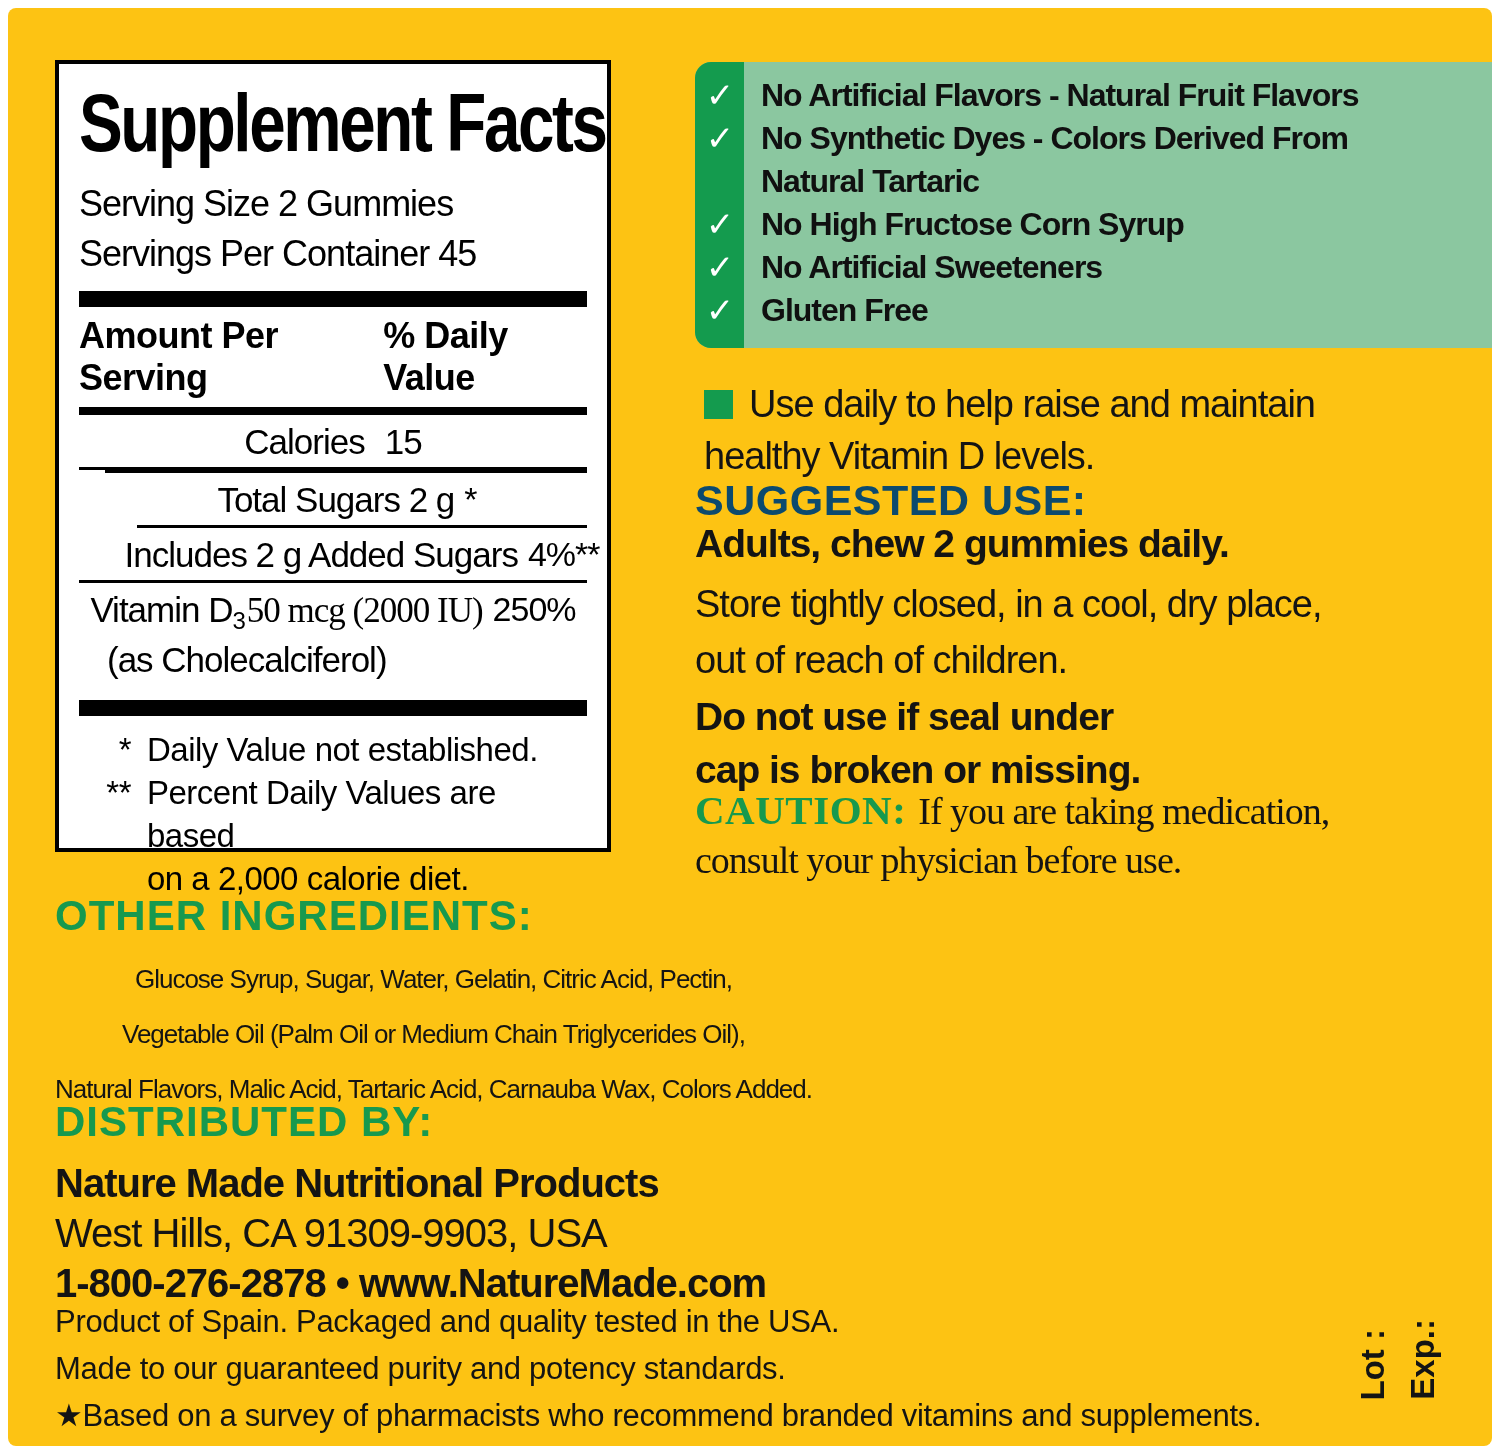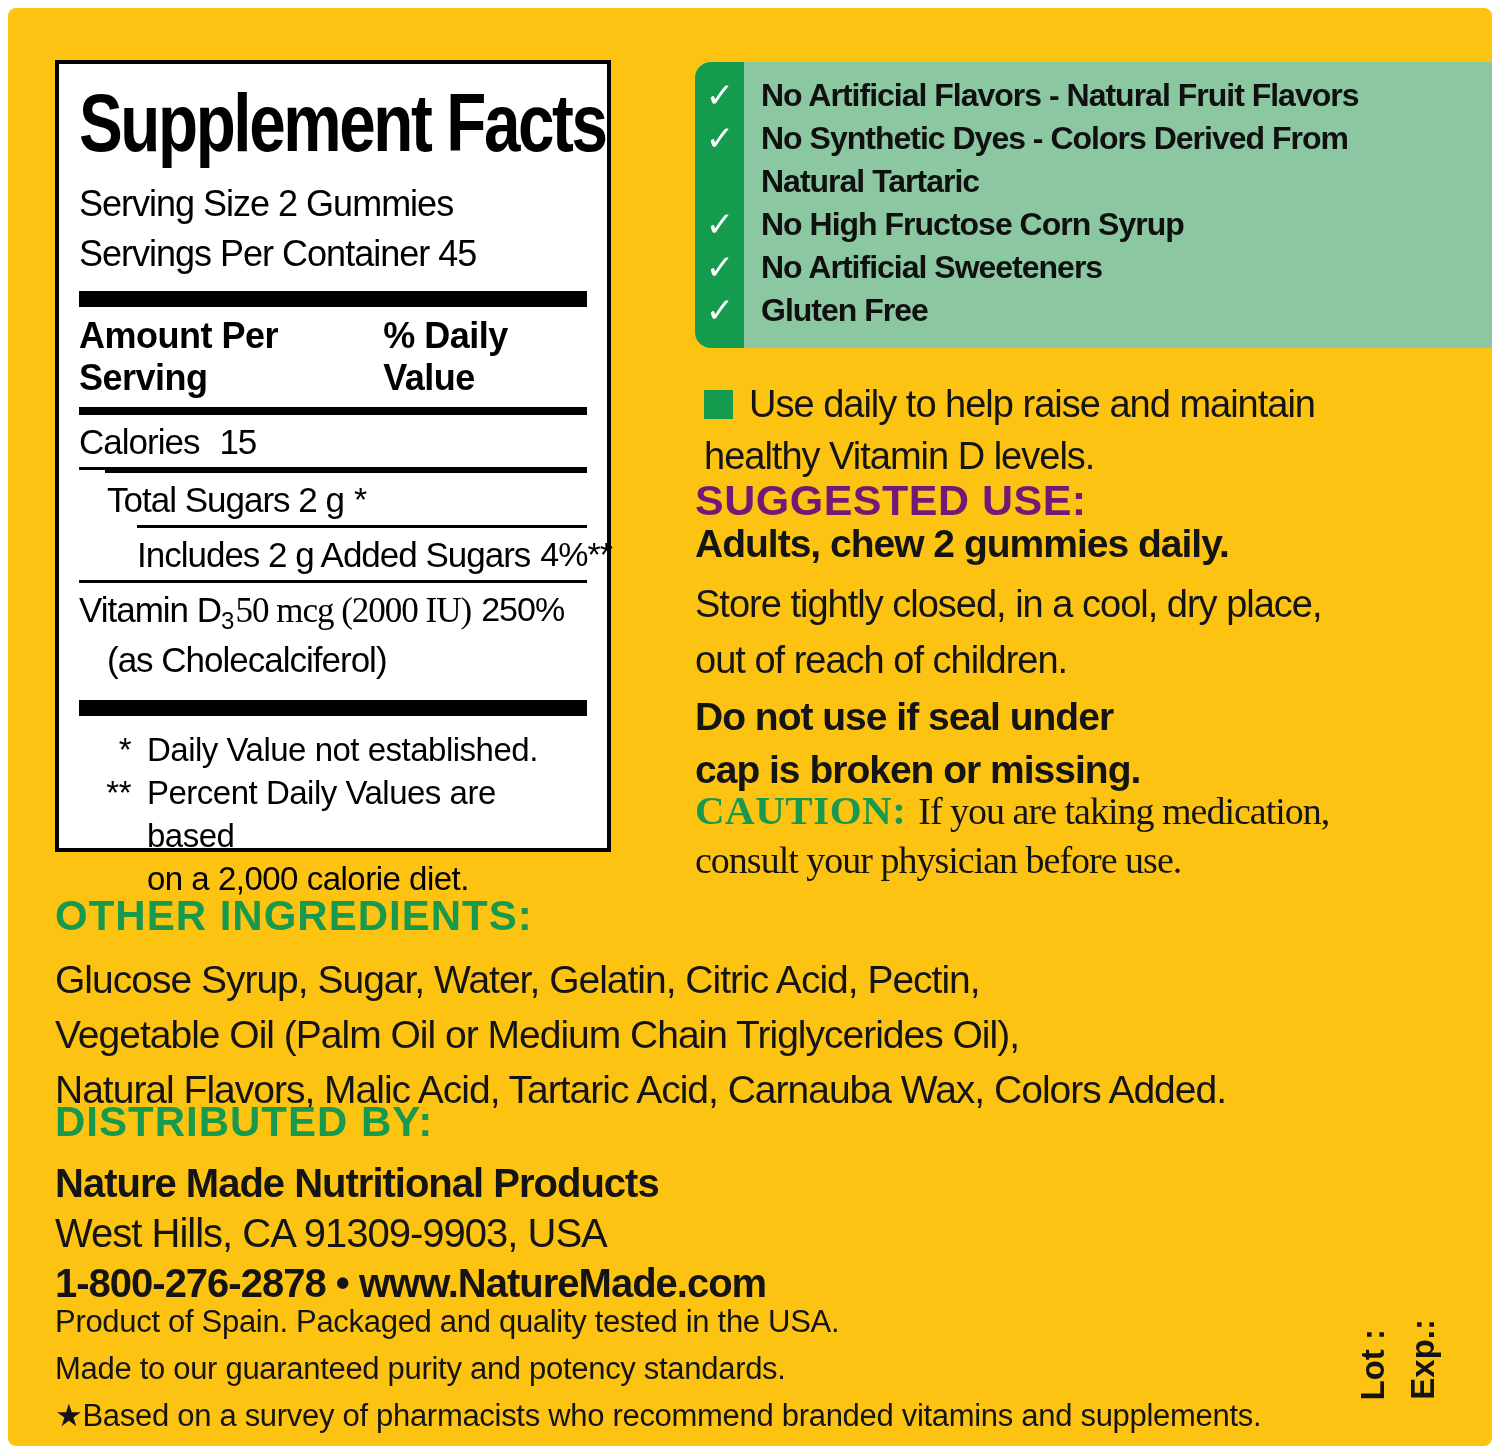--- a/index.html
+++ b/index.html
@@ -11,21 +11,21 @@
   .facts{position:absolute;left:47px;top:52px;width:556px;height:792px;background:#ffffff;
          border:4px solid #000;box-sizing:border-box;padding:12px 20px 10px 20px;color:#000;}
   .facts-title{font-size:82px;font-weight:700;letter-spacing:-3px;line-height:1.04;white-space:nowrap;
                transform:scaleX(.80);transform-origin:0 50%;margin:4px 0 14px 0;}
   .serving-line{font-size:36px;line-height:50px;letter-spacing:-1px;}
   .bar{background:#000;}
   .bar.thick{height:16px;margin:12px 0 8px 0;}
   .bar.med{height:8px;margin:8px 0 0 0;}
   .hdr-row{display:flex;justify-content:space-between;font-weight:700;font-size:36px;
            letter-spacing:-.5px;margin-top:8px;}
-  .frow{display:flex;justify-content:flex-start;align-items:flex-start;
+  .frow{display:flex;justify-content:center;align-items:flex-start;
         font-size:35px;letter-spacing:-1px;padding:7px 0 5px 0;white-space:nowrap;}
   .frow .dv{font-size:34px;padding-left:10px;}
   .ind1{padding-left:28px;}
   .ind2{padding-left:58px;}
   .sep{height:3px;background:#000;}
   .sep.i1{margin-left:26px;}
   .sep.i2{margin-left:58px;}
   .cal-val{margin-left:20px;}
   .vit-sub{font-size:24px;vertical-align:-7px;}
   .vit-rest{margin-left:2px;font-family:Liberation Serif, serif;}
@@ -44,31 +44,31 @@
   .g-item .check{position:absolute;left:0;top:0;width:49px;text-align:center;
                  color:#ffffff;font-size:34px;font-weight:700;}
   .g-item .ln{white-space:nowrap;}
 
   
   .rc{position:absolute;left:687px;color:#141414;}
   .rc .ln{white-space:nowrap;}
   .use-daily{top:370px;font-size:38px;letter-spacing:-1px;line-height:52px;margin-left:9px;}
   .sq{display:inline-block;width:29px;height:29px;background:#149B4E;margin-right:16px;
       vertical-align:-2px;}
-  .suggested{top:468px;font-size:43px;font-weight:700;color:#701a75;letter-spacing:.5px;}
+  .suggested{top:468px;font-size:43px;font-weight:700;color:#0c4a6e;letter-spacing:.5px;}
   .adults{top:514px;font-size:39px;font-weight:700;letter-spacing:-1px;}
   .store{top:568px;font-size:38px;letter-spacing:-1px;line-height:56px;}
   .seal{top:682px;font-size:39px;font-weight:700;letter-spacing:-1px;line-height:53px;}
   .caution{top:778px;font-size:38px;letter-spacing:-1px;line-height:49px;font-family:Liberation Serif, serif;}
   .caution-label{color:#17994E;font-weight:700;font-size:41px;letter-spacing:.5px;margin-right:12px;}
 
   
   .green-hd{font-size:42px;font-weight:700;color:#17994E;letter-spacing:1px;white-space:nowrap;}
   .other{position:absolute;left:47px;top:884px;}
-  .other .lines{margin-top:12px;font-size:39px;letter-spacing:-1px;line-height:55px;}
+  .other .lines{margin-top:12px;font-size:26px;letter-spacing:-1px;line-height:55px;text-align:center;}
   .other .lines div{white-space:nowrap;}
 
   .dist{position:absolute;left:47px;top:1090px;}
   .dist .company{font-size:40px;font-weight:700;letter-spacing:-1px;line-height:50px;margin-top:12px;}
   .dist .address{font-size:40px;letter-spacing:-1px;line-height:50px;}
   .dist .phone{font-size:40px;font-weight:700;letter-spacing:-1px;line-height:50px;}
 
   .fine{position:absolute;left:47px;top:1290px;font-size:31px;letter-spacing:-.3px;line-height:47px;}
   .fine div{white-space:nowrap;}
 

